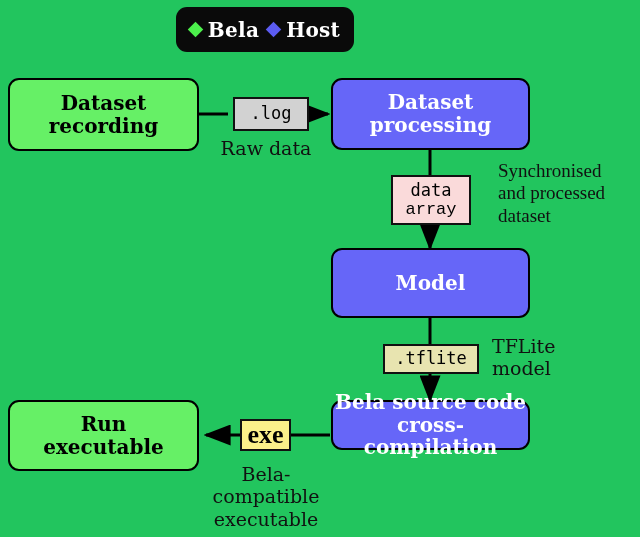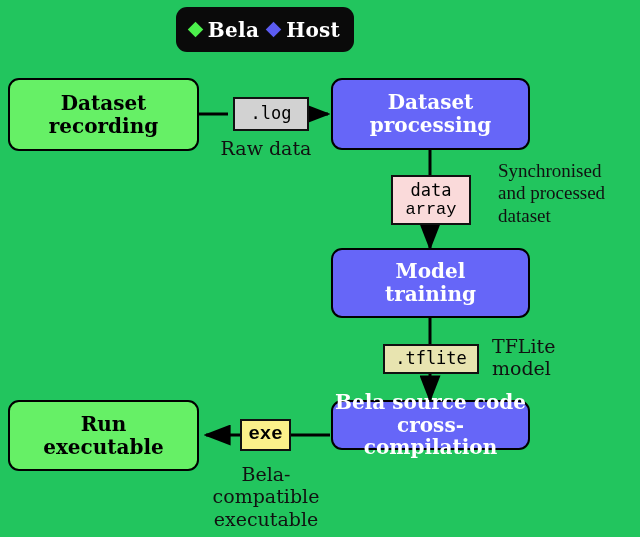--- a/index.html
+++ b/index.html
@@ -91,23 +91,23 @@
     font-family: "DejaVu Sans Mono", "Liberation Mono", monospace;
     font-size: 17px;
     color: #000000;
   }
   .artefact .serif {
     font-family: Liberation Mono, monospace;
     font-size: 17px;
     color: #000000;
   }
   .artefact .bold-serif {
-    font-family: Liberation Mono, monospace;
+    font-family: Liberation Serif, serif;
     font-weight: bold;
-    font-size: 19px;
+    font-size: 26px;
     color: #000000;
     text-align: right;
   }
   .a-log     { background: #d2d2d2; }
   .a-numpy   { background: #fadada; }
   .a-tflite  { background: #e8e4b0; }
   .a-exe     { background: #fbf08a; }
 
   
   .caption {
@@ -177,21 +177,20 @@
     <span>recording</span>
   </div>
 
   <div class="node host" style="left:331px; top:78px; width:199px; height:72px;">
     <span>Dataset</span>
     <span>processing</span>
   </div>
 
   <div class="node host" style="left:331px; top:248px; width:199px; height:70px;">
     <span>Model</span>
-    <span>training</span>
   </div>
 
   <div class="node host" style="left:331px; top:400px; width:199px; height:50px;">
     <span>Bela source code</span>
     <span>cross-compilation</span>
   </div>
 
   <div class="node bela" style="left:8px; top:400px; width:191px; height:71px;">
     <span>Run</span>
     <span>executable</span>

